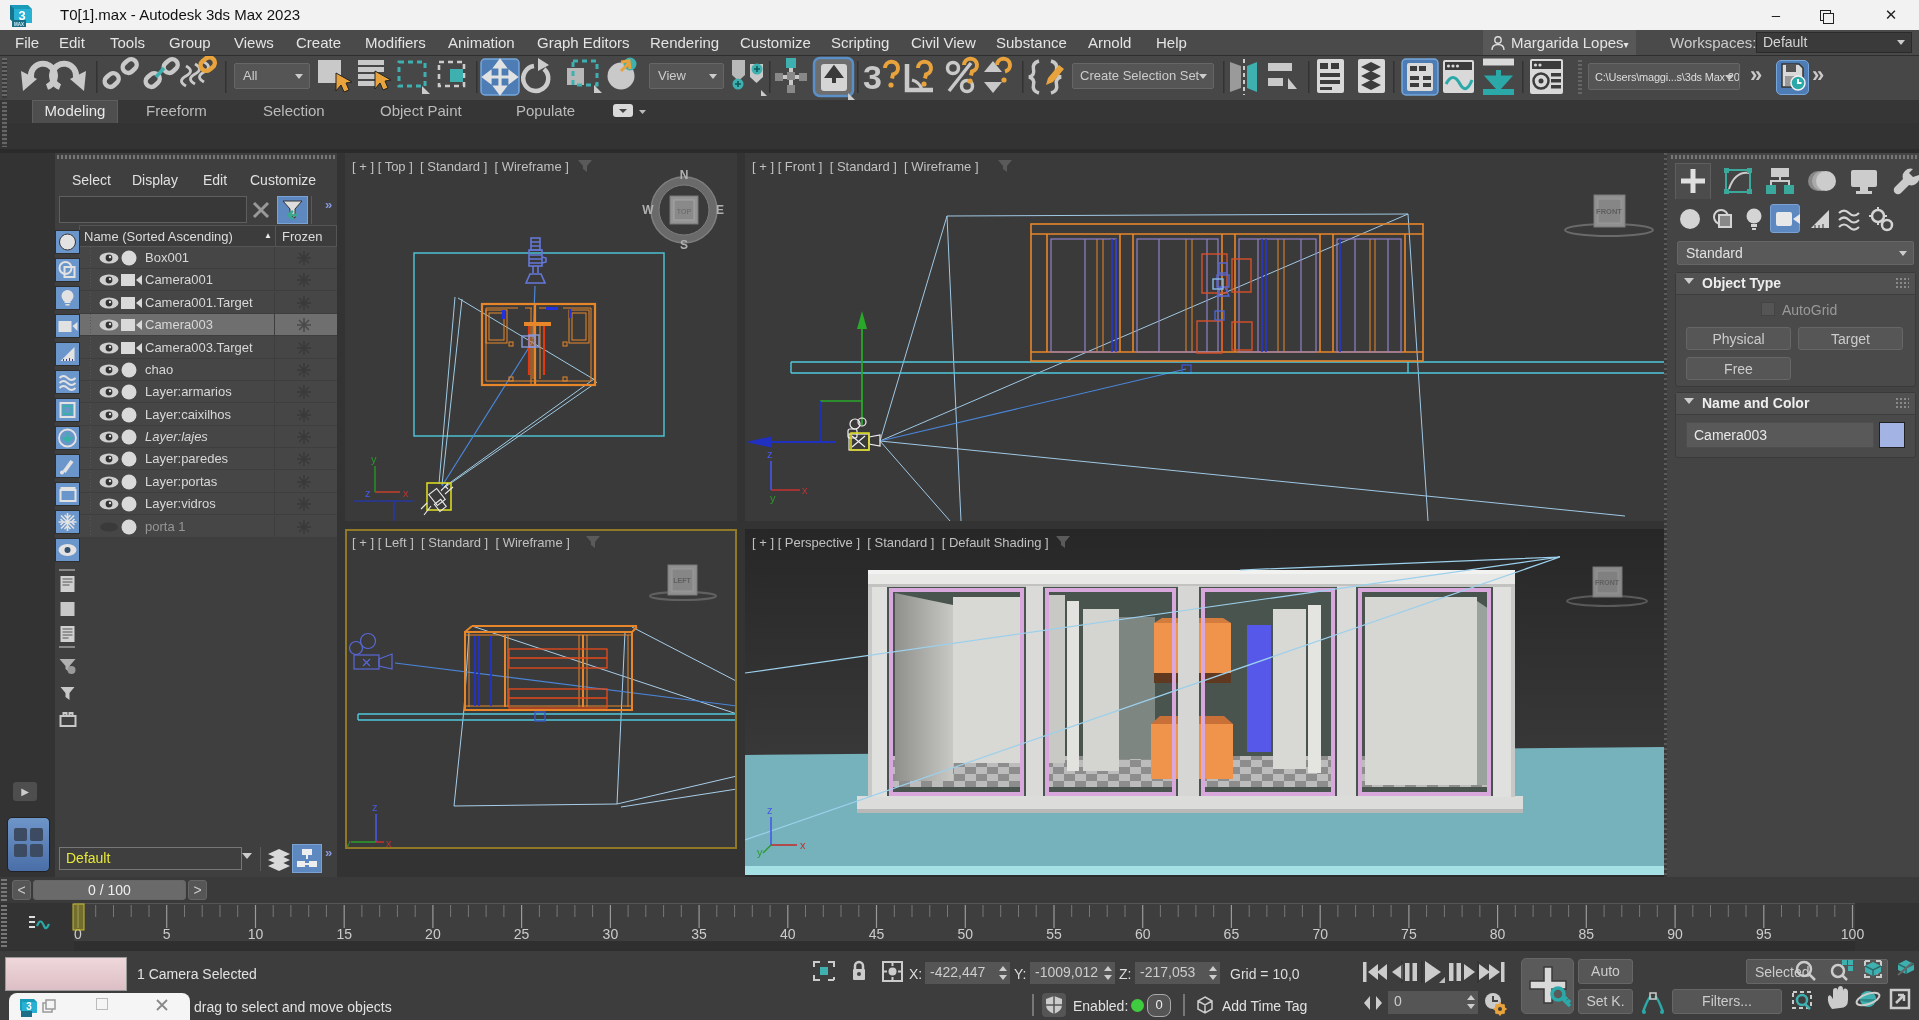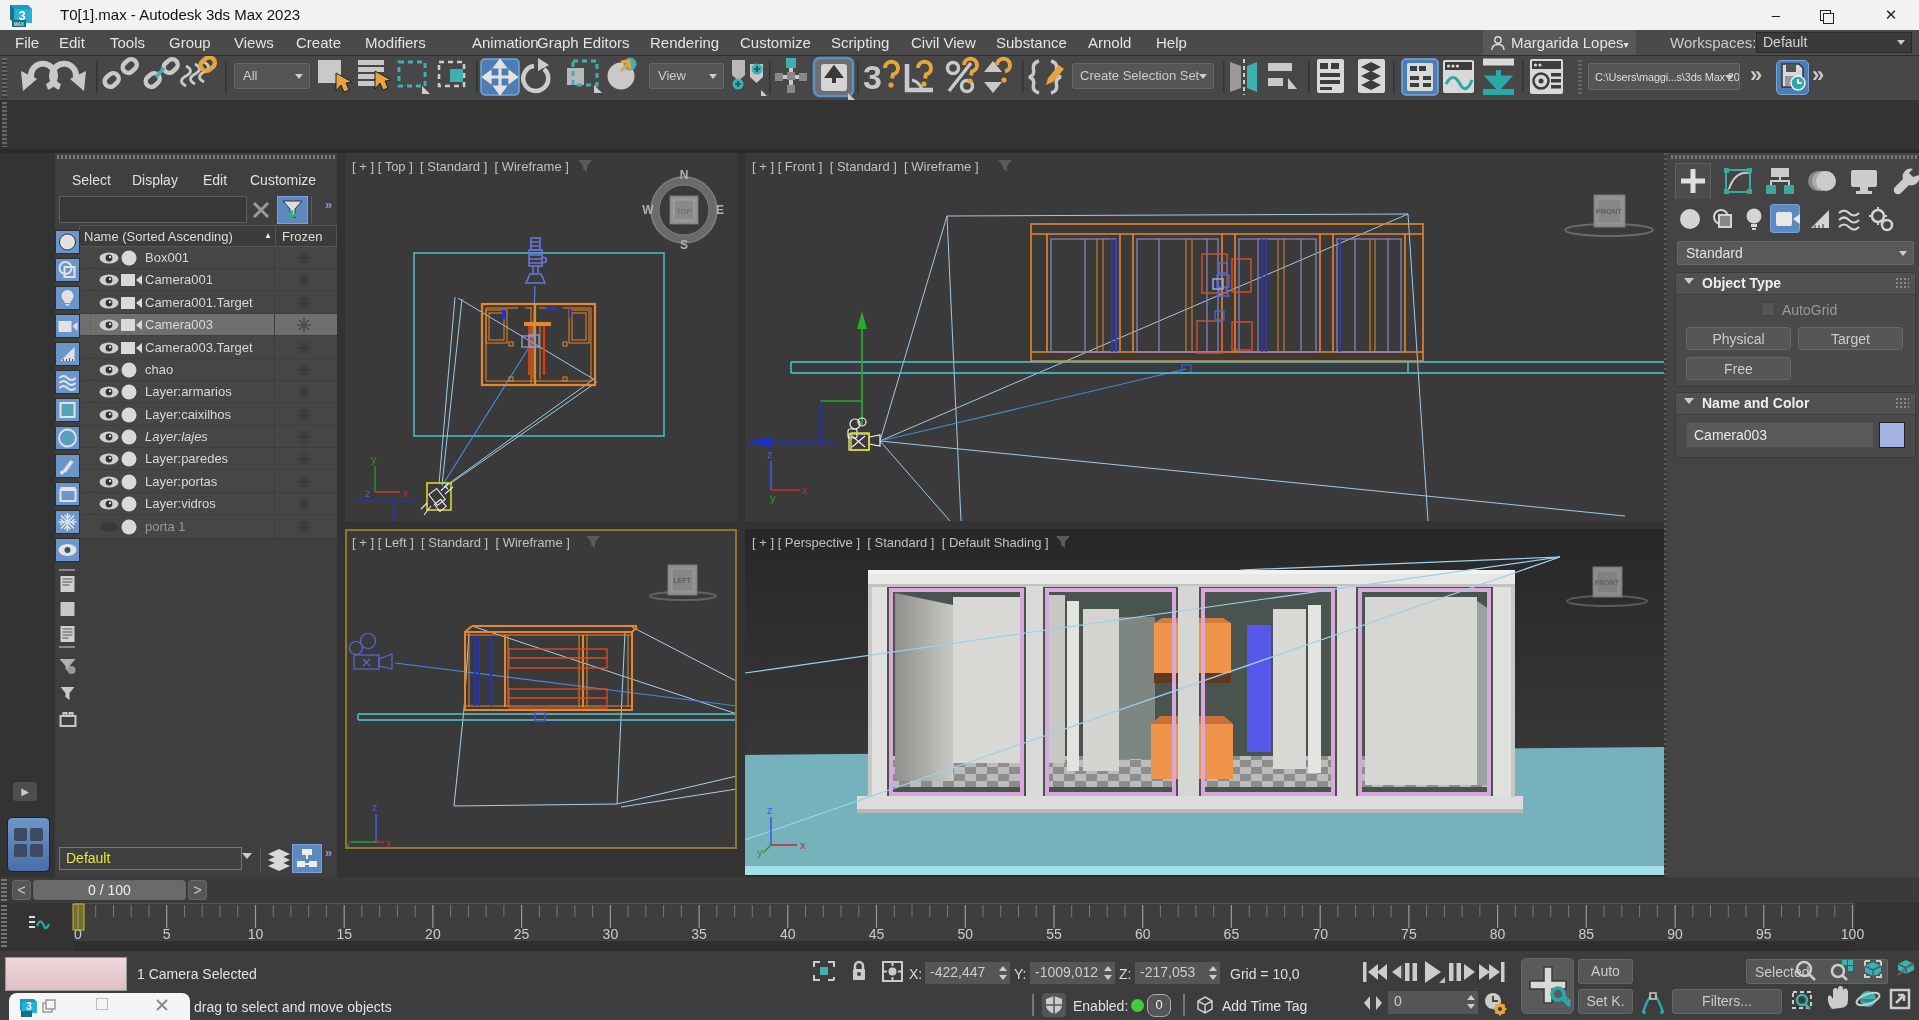--- a/index.html
+++ b/index.html
@@ -59,21 +59,21 @@
     <div class="wbtn" style="left:1868px;font-size:15px;">✕</div>
   </div>
   <div class="abs" id="menubar">
     <div class="menuitem" style="left:15px;">File</div>
     <div class="menuitem" style="left:59px;">Edit</div>
     <div class="menuitem" style="left:110px;">Tools</div>
     <div class="menuitem" style="left:169px;">Group</div>
     <div class="menuitem" style="left:234px;">Views</div>
     <div class="menuitem" style="left:296px;">Create</div>
     <div class="menuitem" style="left:365px;">Modifiers</div>
-    <div class="menuitem" style="left:472px;">Animation</div>
+    <div class="menuitem" style="left:448px;">Animation</div>
     <div class="menuitem" style="left:537px;">Graph Editors</div>
     <div class="menuitem" style="left:650px;">Rendering</div>
     <div class="menuitem" style="left:740px;">Customize</div>
     <div class="menuitem" style="left:831px;">Scripting</div>
     <div class="menuitem" style="left:911px;">Civil View</div>
     <div class="menuitem" style="left:996px;">Substance</div>
     <div class="menuitem" style="left:1088px;">Arnold</div>
     <div class="menuitem" style="left:1156px;">Help</div>
     <div class="abs" style="left:1483px;top:0;width:153px;height:25px;background:#585858;"></div>
     <svg class="abs" style="left:1489px;top:4px" width="18" height="18" viewBox="0 0 18 18">
@@ -277,20 +277,32 @@
     <div class="abs" style="left:1776px;top:4px;width:33px;height:35px;background:#4e7cb4;border:1.5px solid #76a6dc;border-radius:5px;">
       <svg width="30" height="31" viewBox="0 0 30 31">
         <path d="M5 3 h17 l4 4 v19 h-21 z" fill="#d9d9d9" stroke="#333" stroke-width="1.5"></path>
         <rect x="9" y="3" width="10" height="8" fill="#555"></rect>
         <rect x="8" y="15" width="13" height="10" fill="#999"></rect>
         <circle cx="21" cy="22" r="7" fill="#2ba8a8" stroke="#f0f0f0" stroke-width="1.5"></circle>
         <path d="M21 18 v4 h3.5" stroke="#fff" stroke-width="1.8" fill="none"></path>
       </svg>
     </div>
     <div class="abs" style="left:1812px;top:6px;font-size:22px;color:#c9c9c9;font-weight:bold;">»</div>
+  </div>
+  <div class="abs" id="ribbon1">
+    <div class="abs" style="left:32px;top:0;width:86px;height:23px;background:#4e4e4e;border:1px solid #5e5e5e;border-bottom:none;color:#e8e8e8;font-size:15px;text-align:center;padding-top:1px;">Modeling</div>
+    <div class="rtab" style="left:146px;">Freeform</div>
+    <div class="rtab" style="left:263px;">Selection</div>
+    <div class="rtab" style="left:380px;">Object Paint</div>
+    <div class="rtab" style="left:516px;">Populate</div>
+    <svg class="abs" style="left:613px;top:4px" width="34" height="16" viewBox="0 0 34 16">
+      <rect x="0" y="0" width="20" height="13" rx="3" fill="#d9d9d9"></rect>
+      <path d="M6 5 l4 4 4 -4 z" fill="#444"></path>
+      <path d="M26 6 l3.5 4 3.5 -4 z" fill="#bbb"></path>
+    </svg>
   </div>
   <div class="abs" id="ribbondiv"></div>
   <div class="abs" style="left:2px;top:58px;width:5px;height:40px;background:repeating-linear-gradient(#666 0 2px,#3a3a3a 2px 4px);"></div>
   <div class="abs" style="left:2px;top:102px;width:5px;height:45px;background:repeating-linear-gradient(#666 0 2px,#3a3a3a 2px 4px);"></div>
   <div class="abs" id="explorer">
     <div class="abs" style="left:2px;top:2px;width:278px;height:4px;background:repeating-linear-gradient(90deg,#777 0 2px,#3f3f3f 2px 4px);"></div>
     <div class="abs" style="left:17px;top:19px;font-size:14px;color:#e0e0e0;">Select</div>
     <div class="abs" style="left:77px;top:19px;font-size:14px;color:#e0e0e0;">Display</div>
     <div class="abs" style="left:148px;top:19px;font-size:14px;color:#e0e0e0;">Edit</div>
     <div class="abs" style="left:195px;top:19px;font-size:14px;color:#e0e0e0;">Customize</div>

